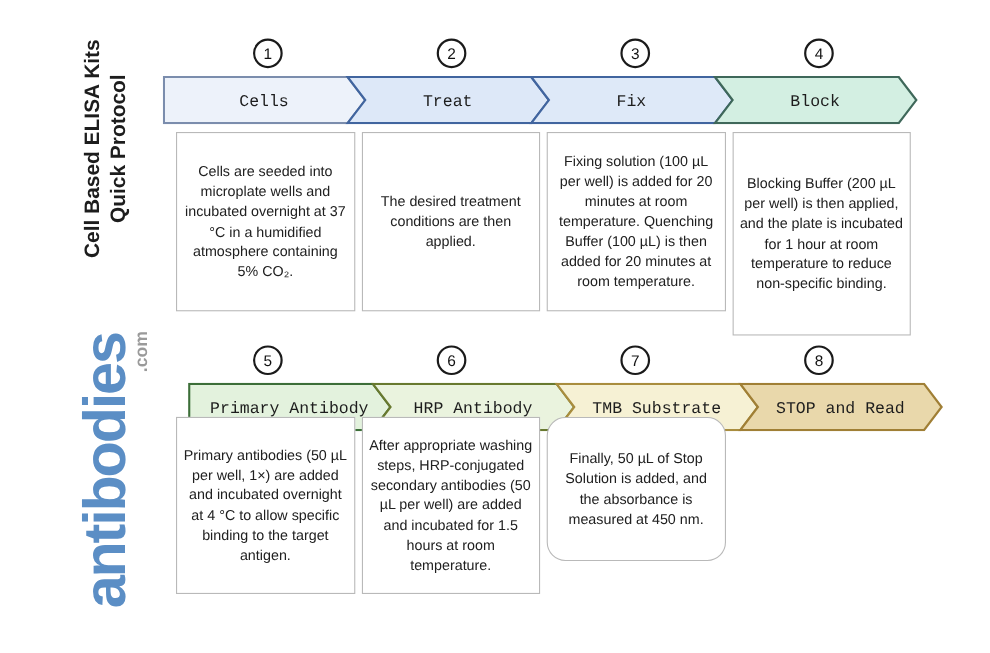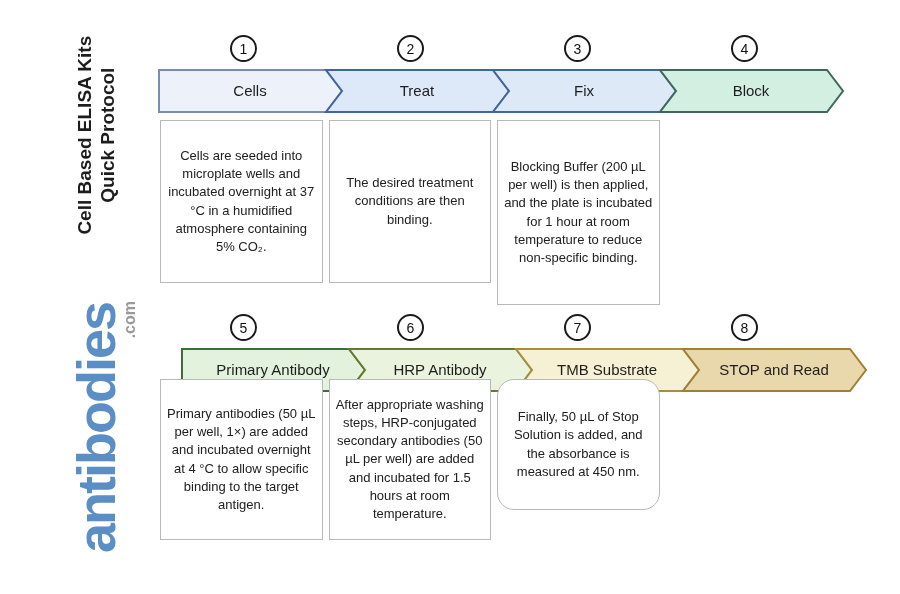--- a/index.html
+++ b/index.html
@@ -20,21 +20,21 @@
   .logo-main { font-size:54px; font-weight:bold; color:#5b8ec5; letter-spacing:-2px; }
   .logo-com { position:absolute; right:-2px; bottom:-15px; font-size:16px; font-weight:bold;
     color:#9a9a9a; letter-spacing:0; }
 
   
   .step-circle { position:absolute; width:27px; height:27px; border:2px solid #1a1a1a;
     border-radius:50%; background:#ffffff; display:flex; align-items:center; justify-content:center;
     font-size:14px; color:#111111; }
 
   
-  .arrow-row { position:absolute; left:158px; width:702px; height:36px; }
+  .arrow-row { position:absolute; left:148px; width:702px; height:36px;font-family:Liberation Mono, monospace; }
   .arrow-row svg { display:block; width:702px; height:44px; }
   .arrow-row text { font-size:15px; fill:#1d1d1d; text-anchor:middle; }
 
   
   .box-row { position:absolute; left:160px; width:668px; display:grid;
     grid-template-columns:repeat(4,1fr); gap:6px; }
   .desc-box { background:#ffffff; border:1.5px solid #b9b9b9; display:flex;
     align-items:center; justify-content:center; padding:6px; }
   .desc-text { font-size:13px; line-height:1.4; color:#202020; text-align:center; }
 </style>
@@ -81,21 +81,24 @@
       <text x="426" y="27">Fix</text>
       <text x="593" y="27">Block</text>
     </svg>
   </div>
 
   <div class="box-row" style="top:120px; height:163px;">
     <div class="desc-box" style="height:163px;">
       <div class="desc-text">Cells are seeded into microplate wells and incubated overnight at 37 °C in a humidified atmosphere containing 5% CO₂.</div>
     </div>
     <div class="desc-box" style="height:163px;">
-      <div class="desc-text">The desired treatment conditions are then binding.</div>
+      <div class="desc-text">The desired treatment conditions are then applied.</div>
+    </div>
+    <div class="desc-box" style="height:163px;">
+      <div class="desc-text">Fixing solution (100 µL per well) is added for 20 minutes at room temperature. Quenching Buffer (100 µL) is then added for 20 minutes at room temperature.</div>
     </div>
     <div class="desc-box" style="height:185px;">
       <div class="desc-text">Blocking Buffer (200 µL per well) is then applied, and the plate is incubated for 1 hour at room temperature to reduce non-specific binding.</div>
     </div>
   </div>
 
   <div class="step-circle" style="left:230px; top:314px;">
       <span>5</span>
     </div>
   <div class="step-circle" style="left:397px; top:314px;">

